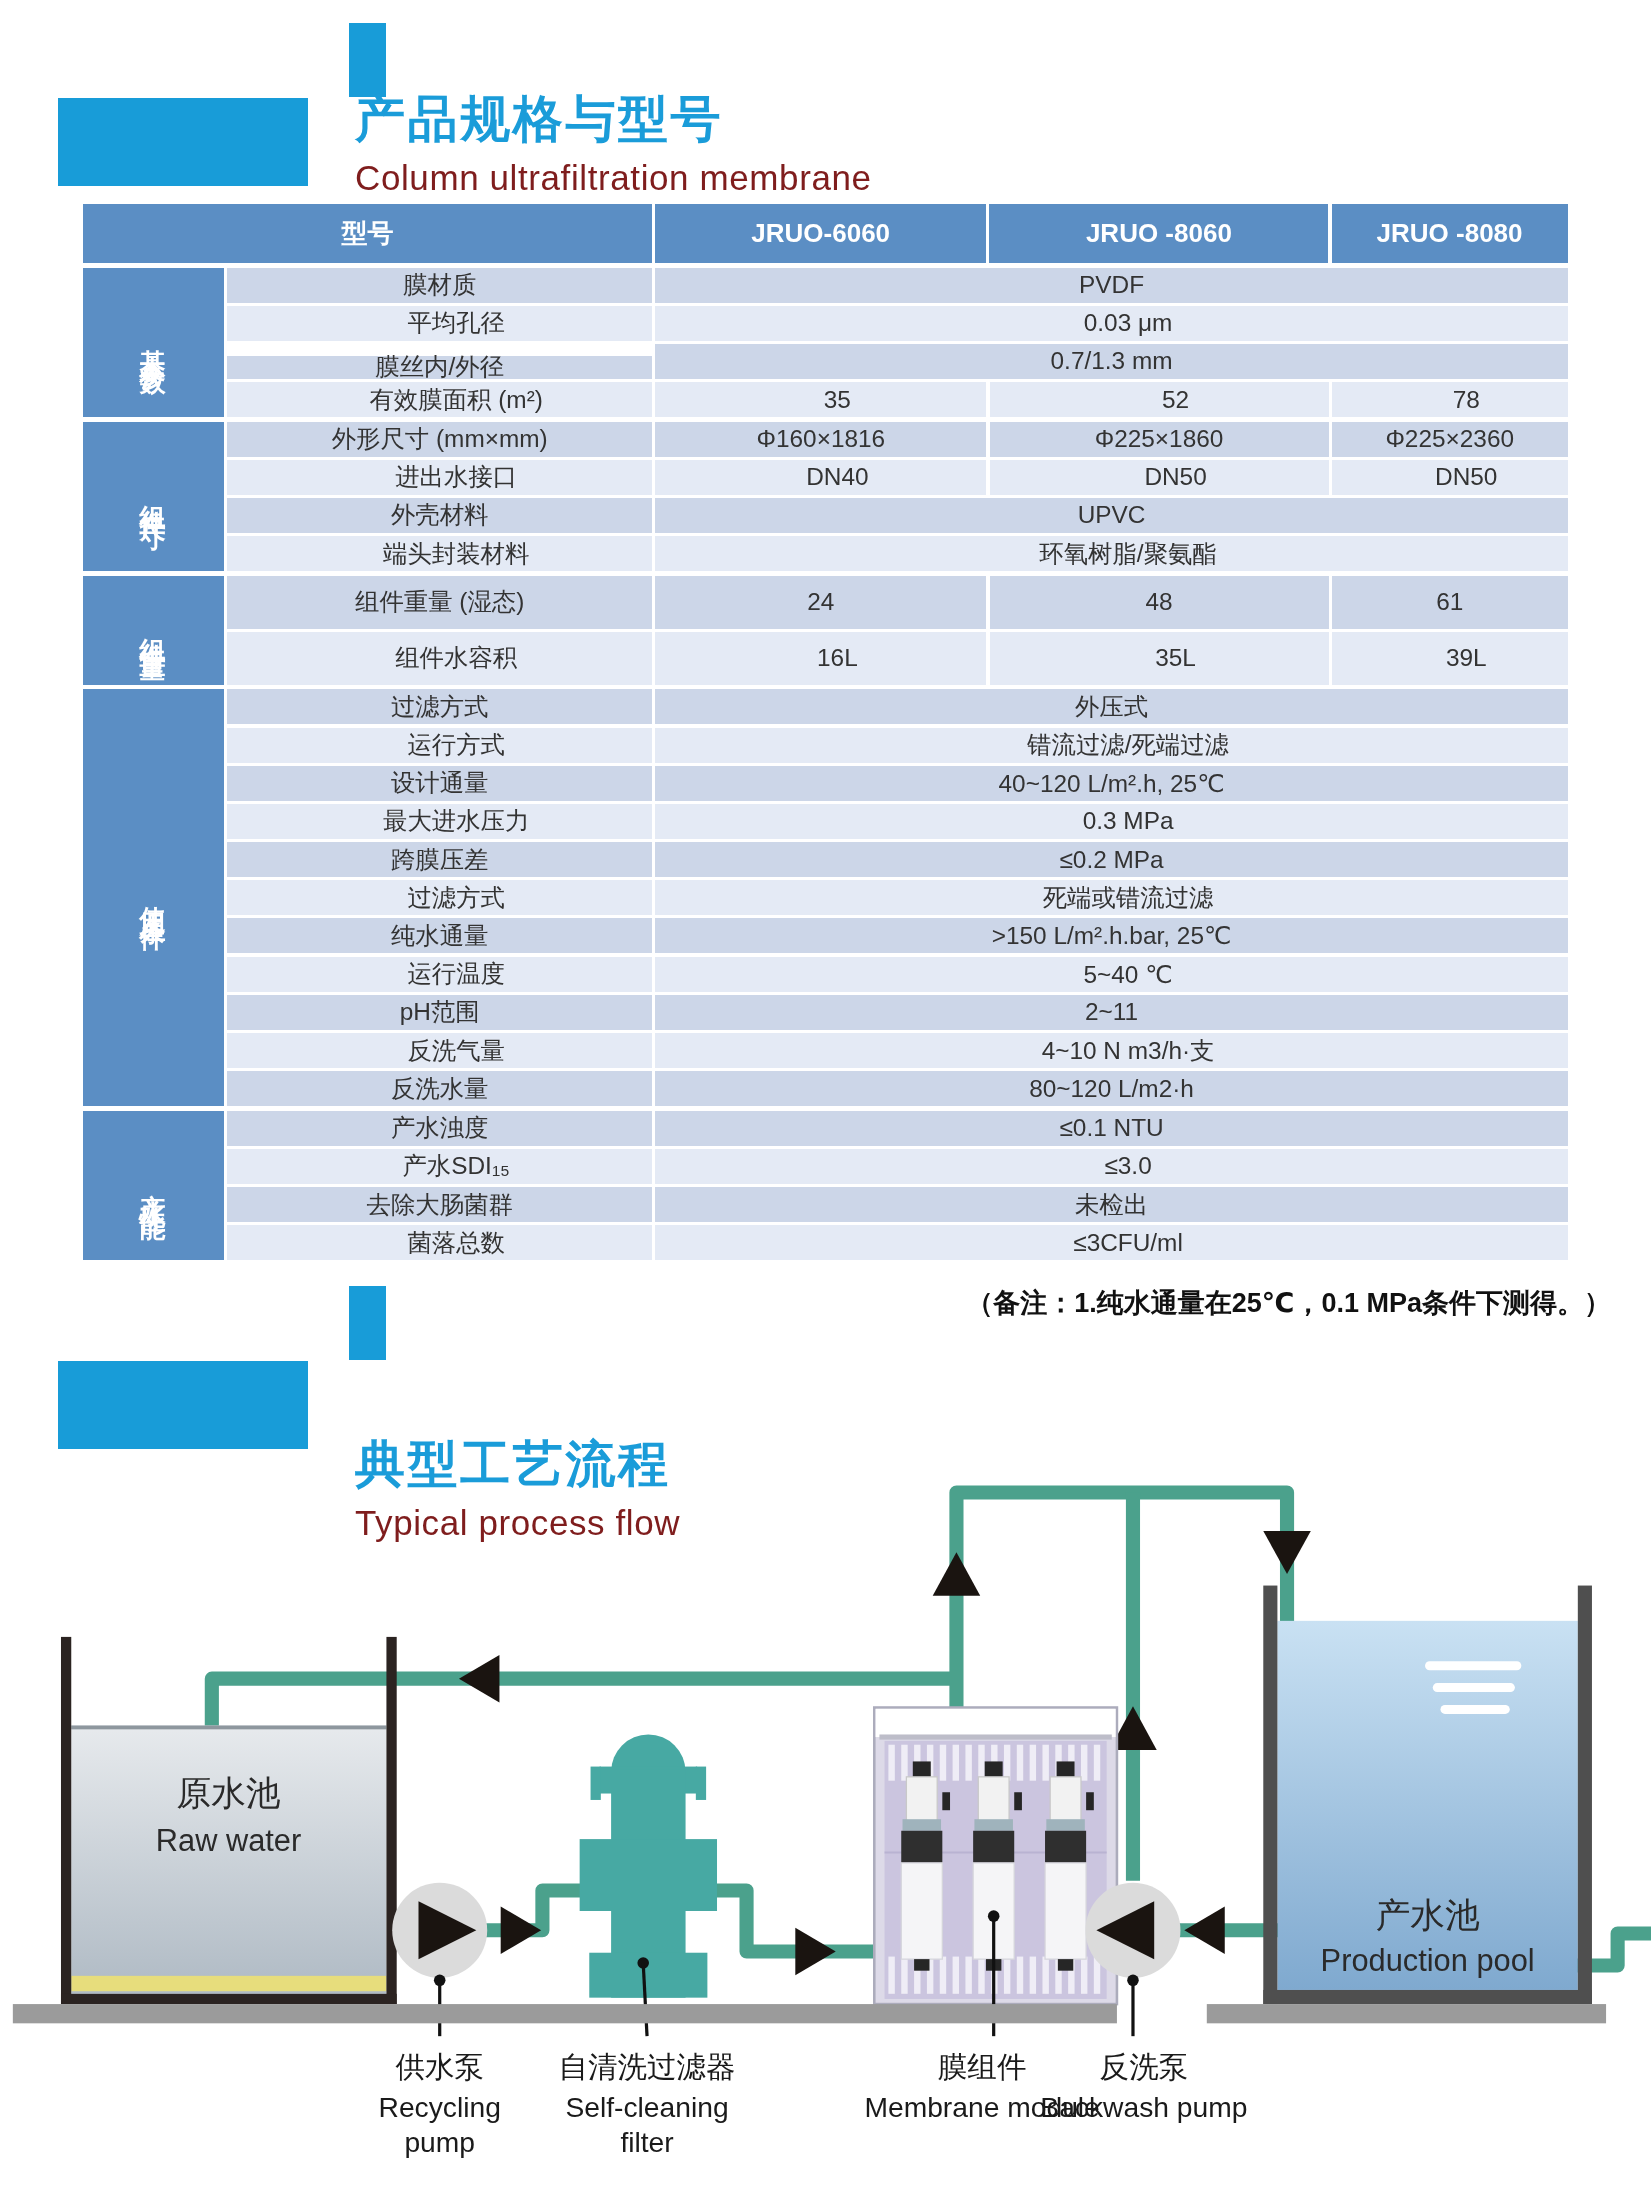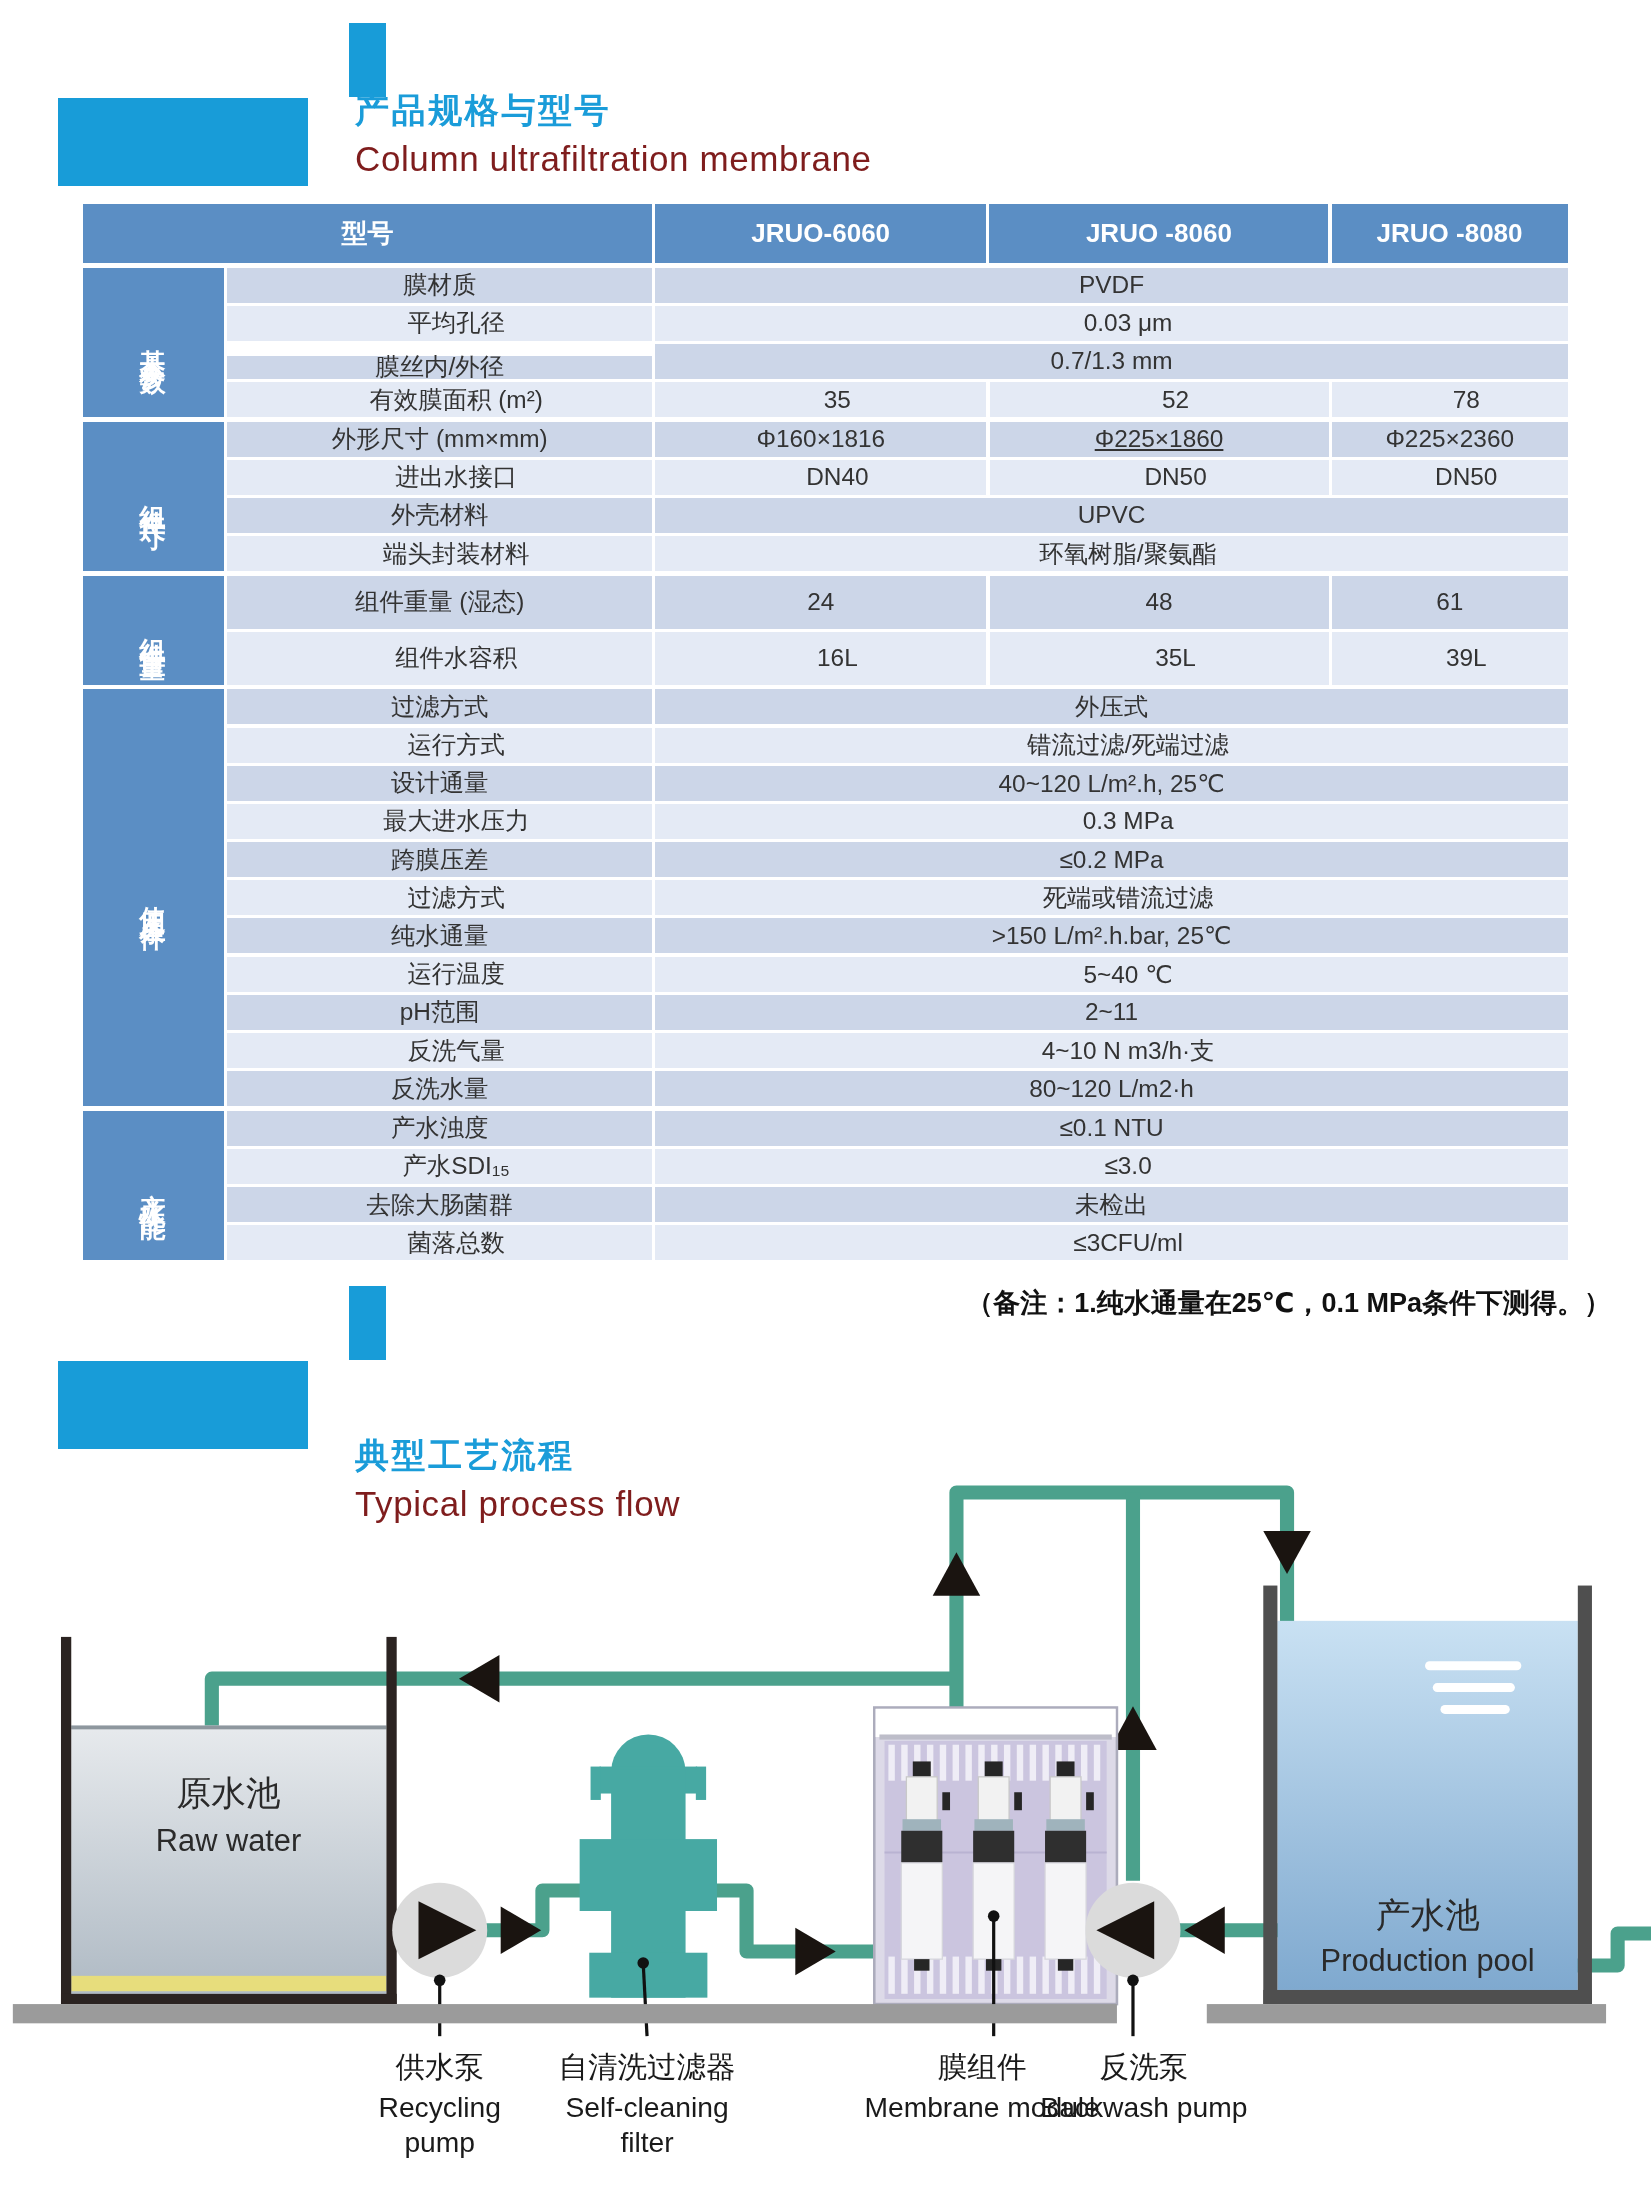--- a/index.html
+++ b/index.html
@@ -9,21 +9,21 @@
   }
   
   .accent-square{position:absolute;background:#189CD8;}
   .sq1{left:349px;top:22.5px;width:37px;height:74px;}
   .sq2{left:349px;top:1286px;width:37px;height:74px;}
   .accent-rect{position:absolute;background:#189CD8;}
   .r1{left:58px;top:98px;width:250px;height:88px;}
   .r2{left:58px;top:1361px;width:250px;height:88px;}
   .sec-titles{position:absolute;left:355px;}
   .t1{top:91px;} .t2{top:1436px;}
-  .sec-titles h1{margin:0;font-size:34px;line-height:1.15;color:#1A9CD9;font-weight:bold;letter-spacing:2.6px;}
+  .sec-titles h1{margin:0;font-size:50px;line-height:1.15;color:#1A9CD9;font-weight:bold;letter-spacing:2.6px;}
   .sec-titles .sub{font-size:35px;color:#7f1d1d;font-weight:300;margin-top:9px;letter-spacing:0.6px;}
 
   
   .spec-table{position:absolute;left:83px;top:204px;width:1484px;}
   .thead{display:grid;grid-template-columns:569px 331px 339px 236px;gap:3.2px;height:59px;}
   .th{background:#5B8EC4;color:#fff;font-weight:bold;font-size:26px;
       display:flex;align-items:center;justify-content:center;}
   .group{display:grid;grid-template-columns:141px 425px 331px 339px 236px;gap:3.2px;
          grid-auto-rows:35px;margin-top:4.5px;}
   .group.tall{grid-auto-rows:53px;}
@@ -75,21 +75,21 @@
         <div class="cell dark" style="grid-area: 3 / 3 / auto / span 3;">0.7/1.3 mm</div>
         <div class="cell light" style="grid-area: 4 / 2;">有效膜面积 (m²)</div>
         <div class="cell light" style="grid-area: 4 / 3;">35</div>
         <div class="cell light" style="grid-area: 4 / 4;">52</div>
         <div class="cell light" style="grid-area: 4 / 5;">78</div>
       </div>
       <div class="group">
         <div class="gcell" style="grid-row: 1 / span 4;">组件尺寸</div>
         <div class="cell dark" style="grid-area: 1 / 2;">外形尺寸 (mm×mm)</div>
         <div class="cell dark" style="grid-area: 1 / 3;">Φ160×1816</div>
-        <div class="cell dark" style="grid-area: 1 / 4; text-decoration: underline;">Φ225×1860</div>
+        <div class="cell dark" style="grid-area: 1 / 4;">Φ225×1860</div>
         <div class="cell dark" style="grid-area: 1 / 5;">Φ225×2360</div>
         <div class="cell light" style="grid-area: 2 / 2;">进出水接口</div>
         <div class="cell light" style="grid-area: 2 / 3;">DN40</div>
         <div class="cell light" style="grid-area: 2 / 4;">DN50</div>
         <div class="cell light" style="grid-area: 2 / 5;">DN50</div>
         <div class="cell dark" style="grid-area: 3 / 2;">外壳材料</div>
         <div class="cell dark" style="grid-area: 3 / 3 / auto / span 3;">UPVC</div>
         <div class="cell light" style="grid-area: 4 / 2;">端头封装材料</div>
         <div class="cell light" style="grid-area: 4 / 3 / auto / span 3;">环氧树脂/聚氨酯</div>
       </div>

